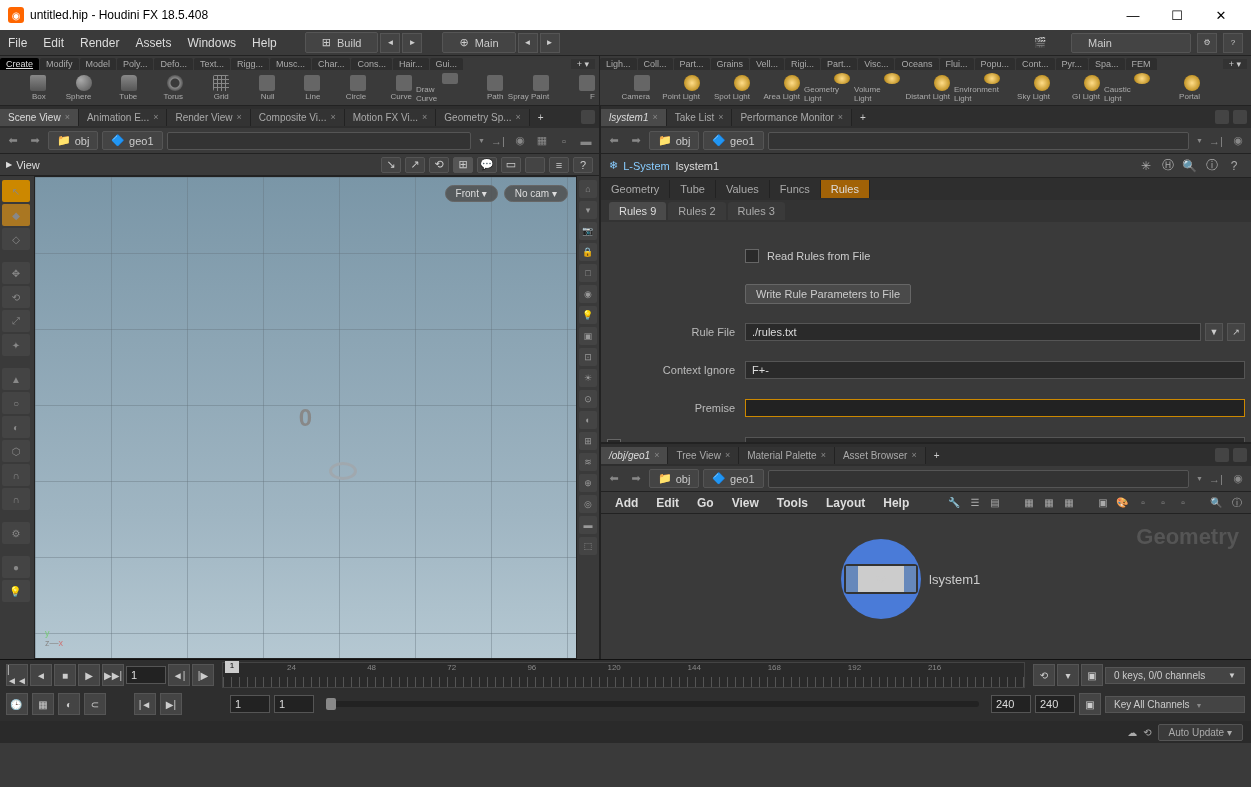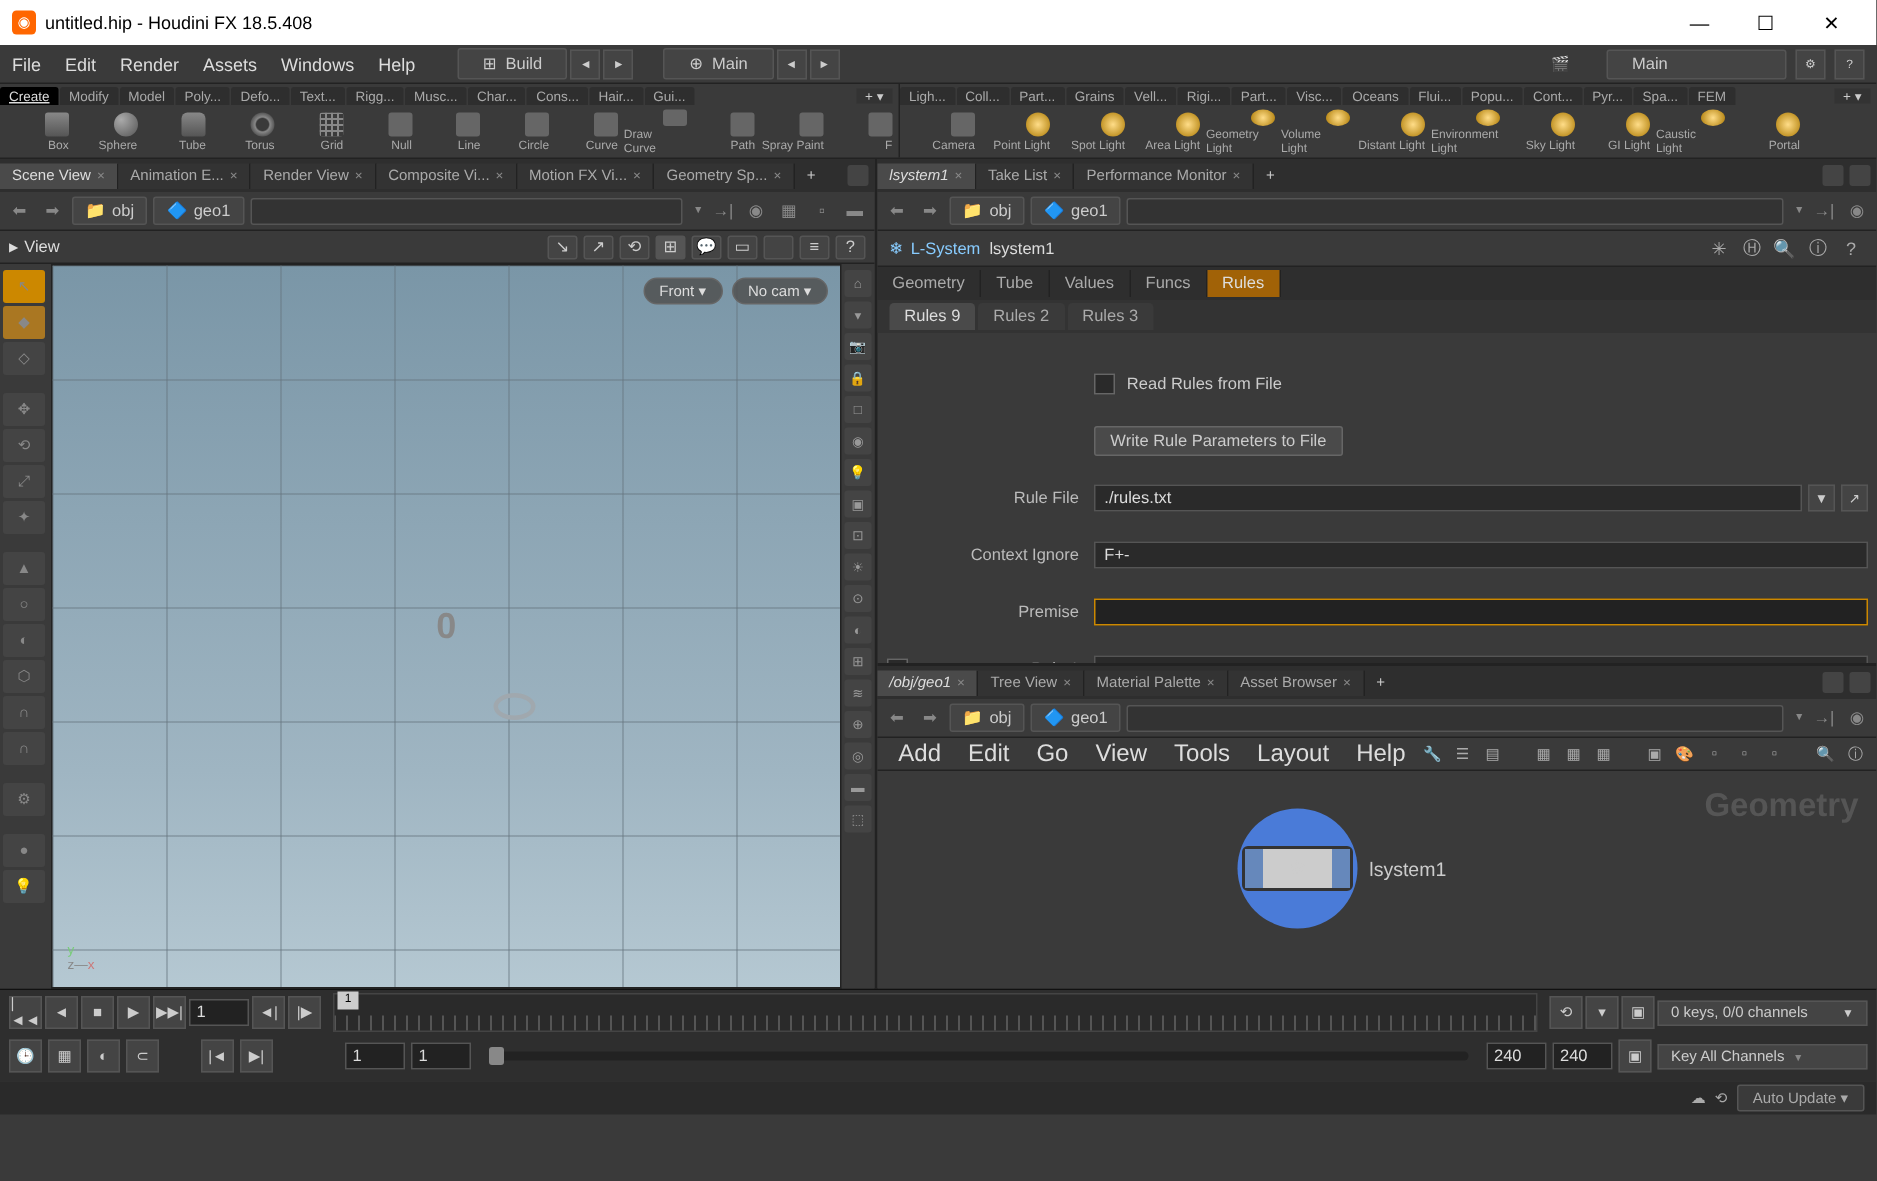--- a/index.html
+++ b/index.html
@@ -85,21 +85,21 @@
 .prow .pinput { flex:1; background:#2a2a2a; border:1px solid #555; color:#ddd; padding:2px 6px; height:18px; font-size:11px; }
 .prow .pinput.focused { border:1px solid #cc8800; outline:none; background:#222; }
 .prow .pcheck { width:14px; height:14px; background:#2a2a2a; border:1px solid #666; display:inline-flex; align-items:center; justify-content:center; font-size:9px; color:#ddd; }
 .prow .pchecklabel { margin-left:4px; }
 .prow .pbtn { padding:3px 10px; background:#4a4a4a; border:1px solid #666; border-radius:2px; cursor:pointer; }
 .prow .rulecheck { width:14px; margin-right:4px; }
 .prow .filebtn { width:18px; height:18px; background:#444; border:1px solid #555; display:flex; align-items:center; justify-content:center; font-size:9px; }
 
 .netview { flex:1; display:flex; flex-direction:column; border-top:2px solid #222; }
 .netmenus { height:22px; background:#3a3a3a; display:flex; align-items:center; gap:2px; padding:0 6px; border-bottom:1px solid #222; }
-.netmenus .nm { padding:2px 8px; font-size:16px; color:#ddd; cursor:pointer; }
+.netmenus .nm { padding:2px 8px; font-size:12px; color:#ddd; cursor:pointer;font-weight:bold; }
 .netmenus .nr { margin-left:auto; display:flex; gap:4px; align-items:center; }
 .netmenus .nr span { width:16px; height:16px; display:flex; align-items:center; justify-content:center; color:#aaa; font-size:10px; }
 .netcanvas { flex:1; background:#3a3a3a; position:relative; }
 .netcanvas .geomlabel { position:absolute; right:12px; top:10px; font-size:22px; color:#555; font-weight:600; }
 .netcanvas .node { position:absolute; left:240px; top:25px; display:flex; align-items:center; gap:8px; }
 .netcanvas .nodecircle { width:80px; height:80px; background:#4a7bd8; border-radius:50%; display:flex; align-items:center; justify-content:center; position:relative; }
 .netcanvas .nodebody { width:74px; height:30px; background:#ccc; border:2px solid #333; border-radius:4px; display:flex; }
 .netcanvas .nodebody .flag { width:12px; background:#68b; }
 .netcanvas .nodebody .ic { flex:1; display:flex; align-items:center; justify-content:center; font-size:14px; }
 .netcanvas .nodename { font-size:13px; color:#ccc; }
@@ -615,20 +615,31 @@
     <span class="tbtn">|◄◄</span>
     <span class="tbtn">◄</span>
     <span class="tbtn">■</span>
     <span class="tbtn">▶</span>
     <span class="tbtn">▶▶|</span>
     <input class="frame" value="1" style="">
     <span class="tbtn">◄|</span>
     <span class="tbtn">|▶</span>
     <div class="ruler">
       <div class="cursor">1</div>
+      <div class="majors">
+        <span style="position:absolute;left:8%;">24</span>
+        <span style="position:absolute;left:18%;">48</span>
+        <span style="position:absolute;left:28%;">72</span>
+        <span style="position:absolute;left:38%;">96</span>
+        <span style="position:absolute;left:48%;">120</span>
+        <span style="position:absolute;left:58%;">144</span>
+        <span style="position:absolute;left:68%;">168</span>
+        <span style="position:absolute;left:78%;">192</span>
+        <span style="position:absolute;left:88%;">216</span>
+      </div>
       <div class="ticks"></div>
     </div>
     <span class="tbtn">⟲</span>
     <span class="tbtn">▾</span>
     <span class="tbtn">▣</span>
     <div class="keys">
         <span>0 keys, 0/0 channels</span>
         <span class="arrow">▼</span>
       </div>
   </div>

